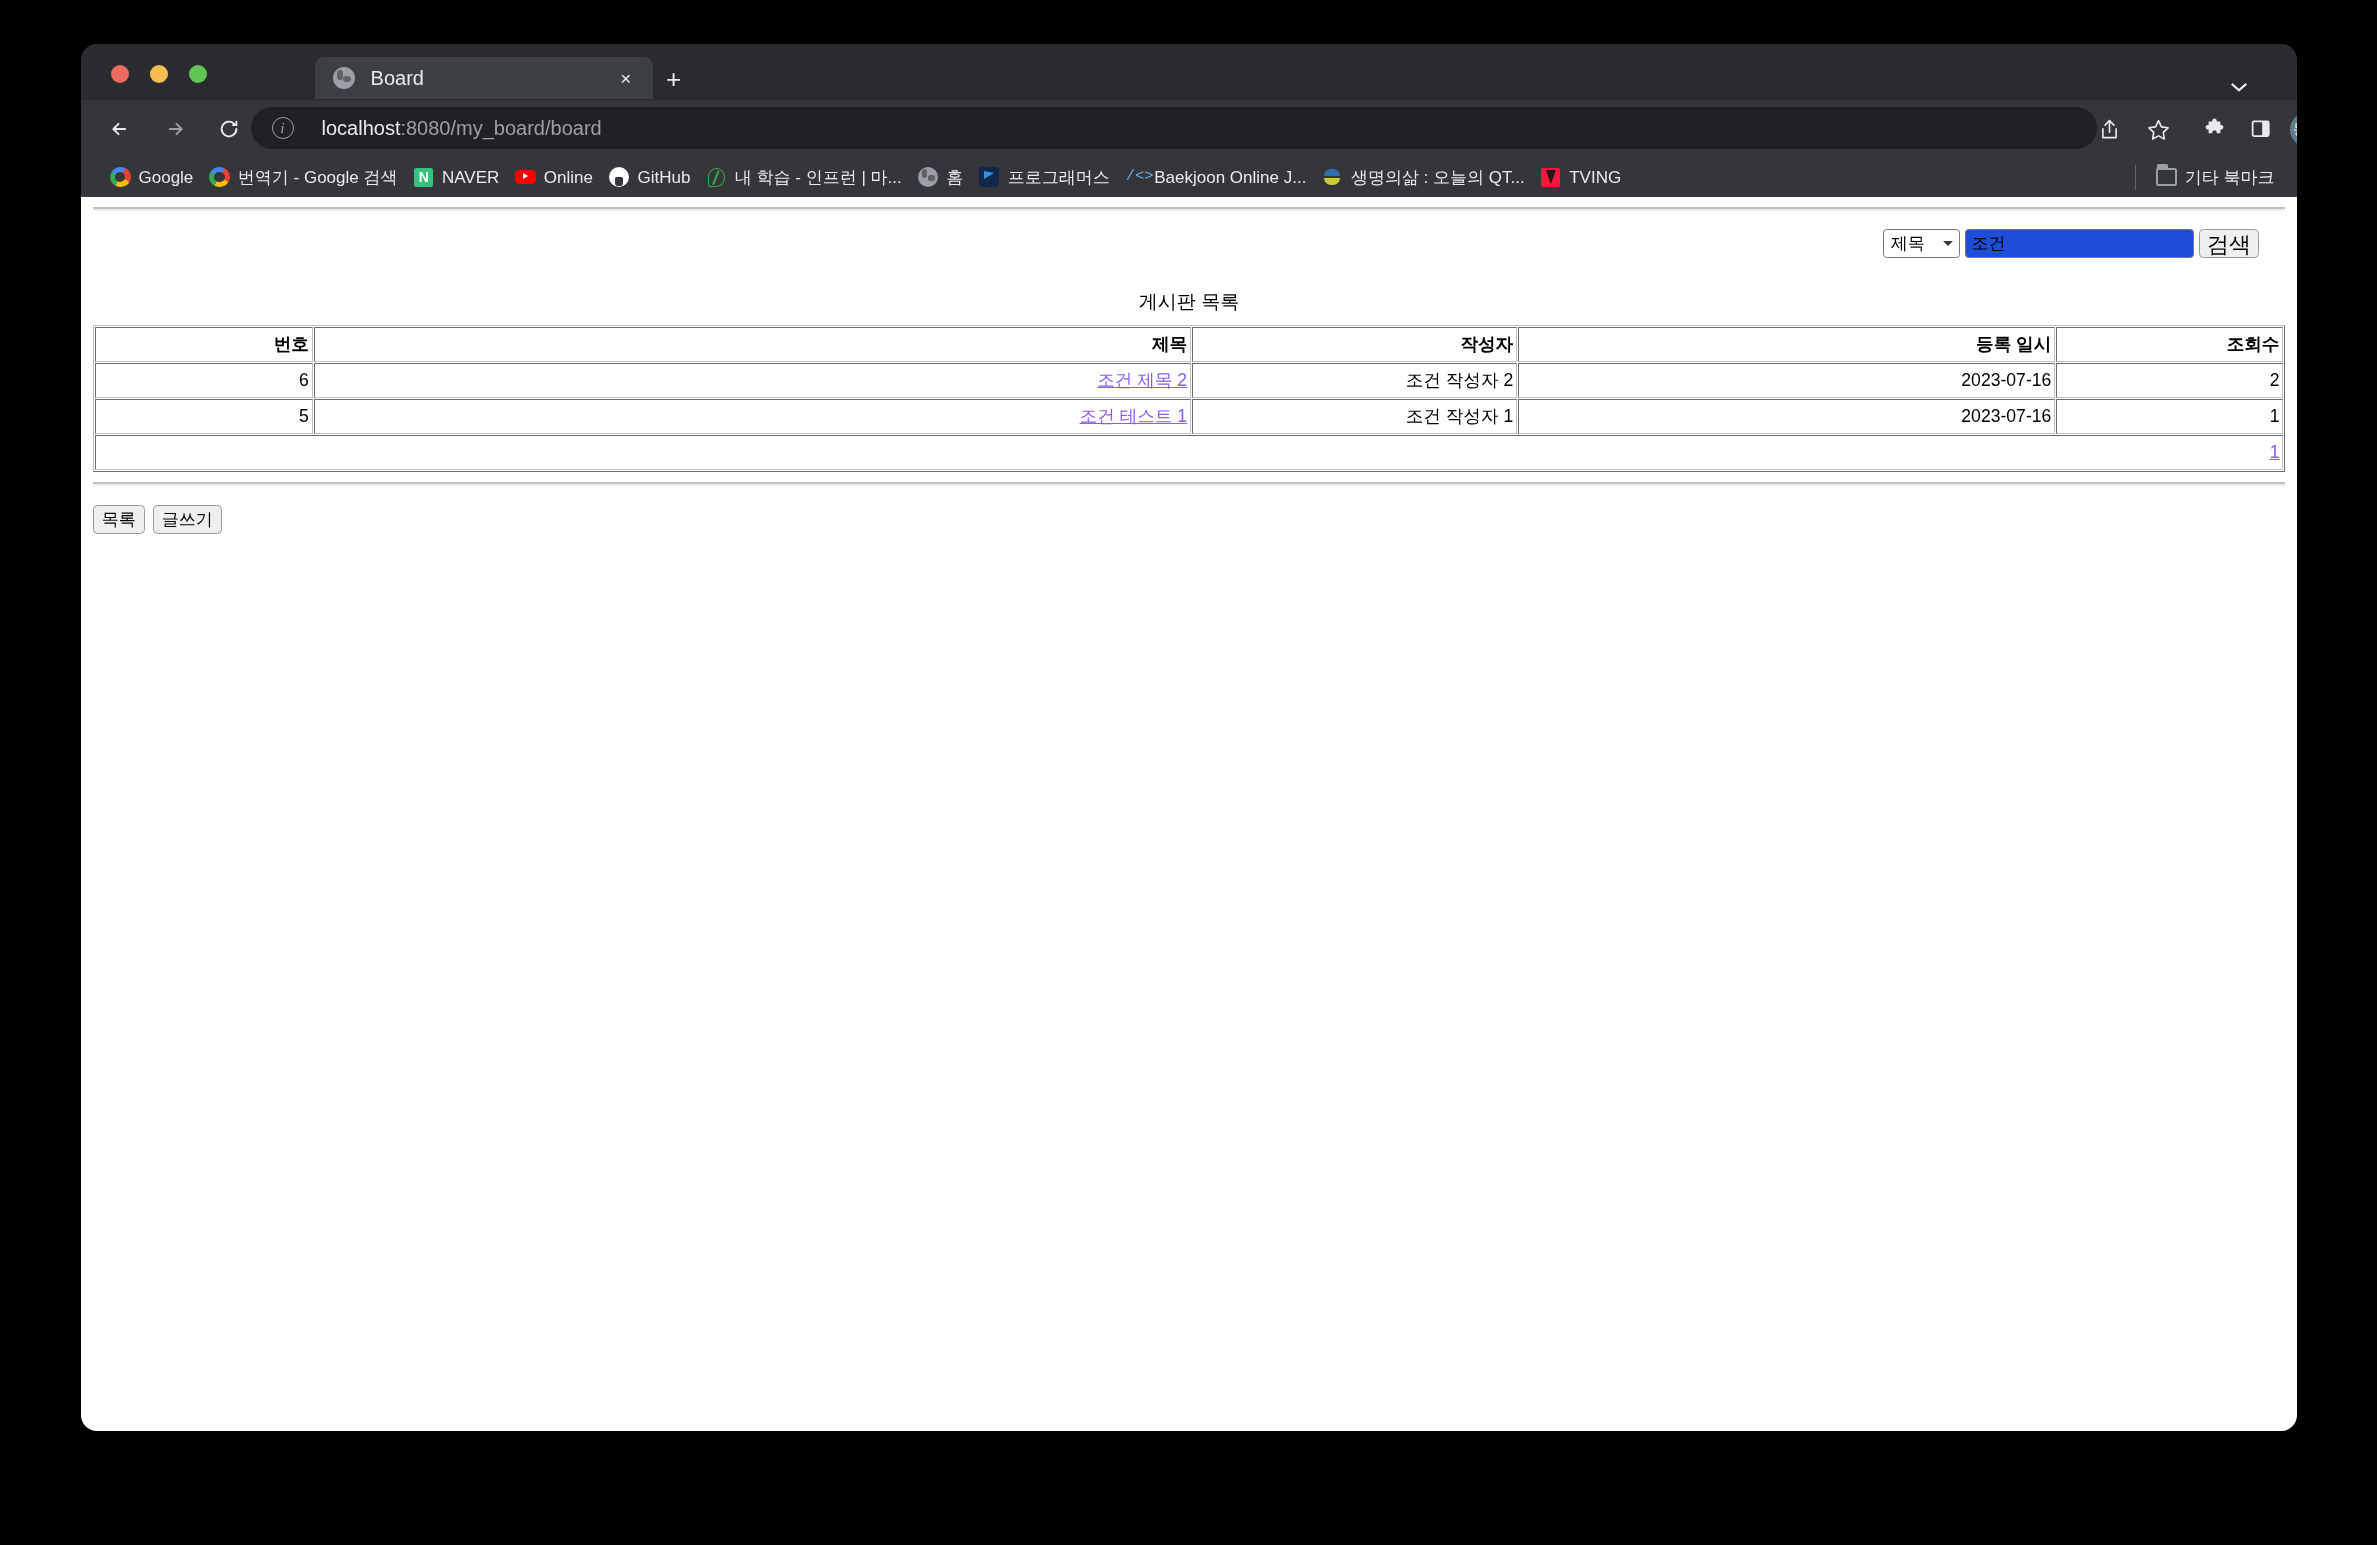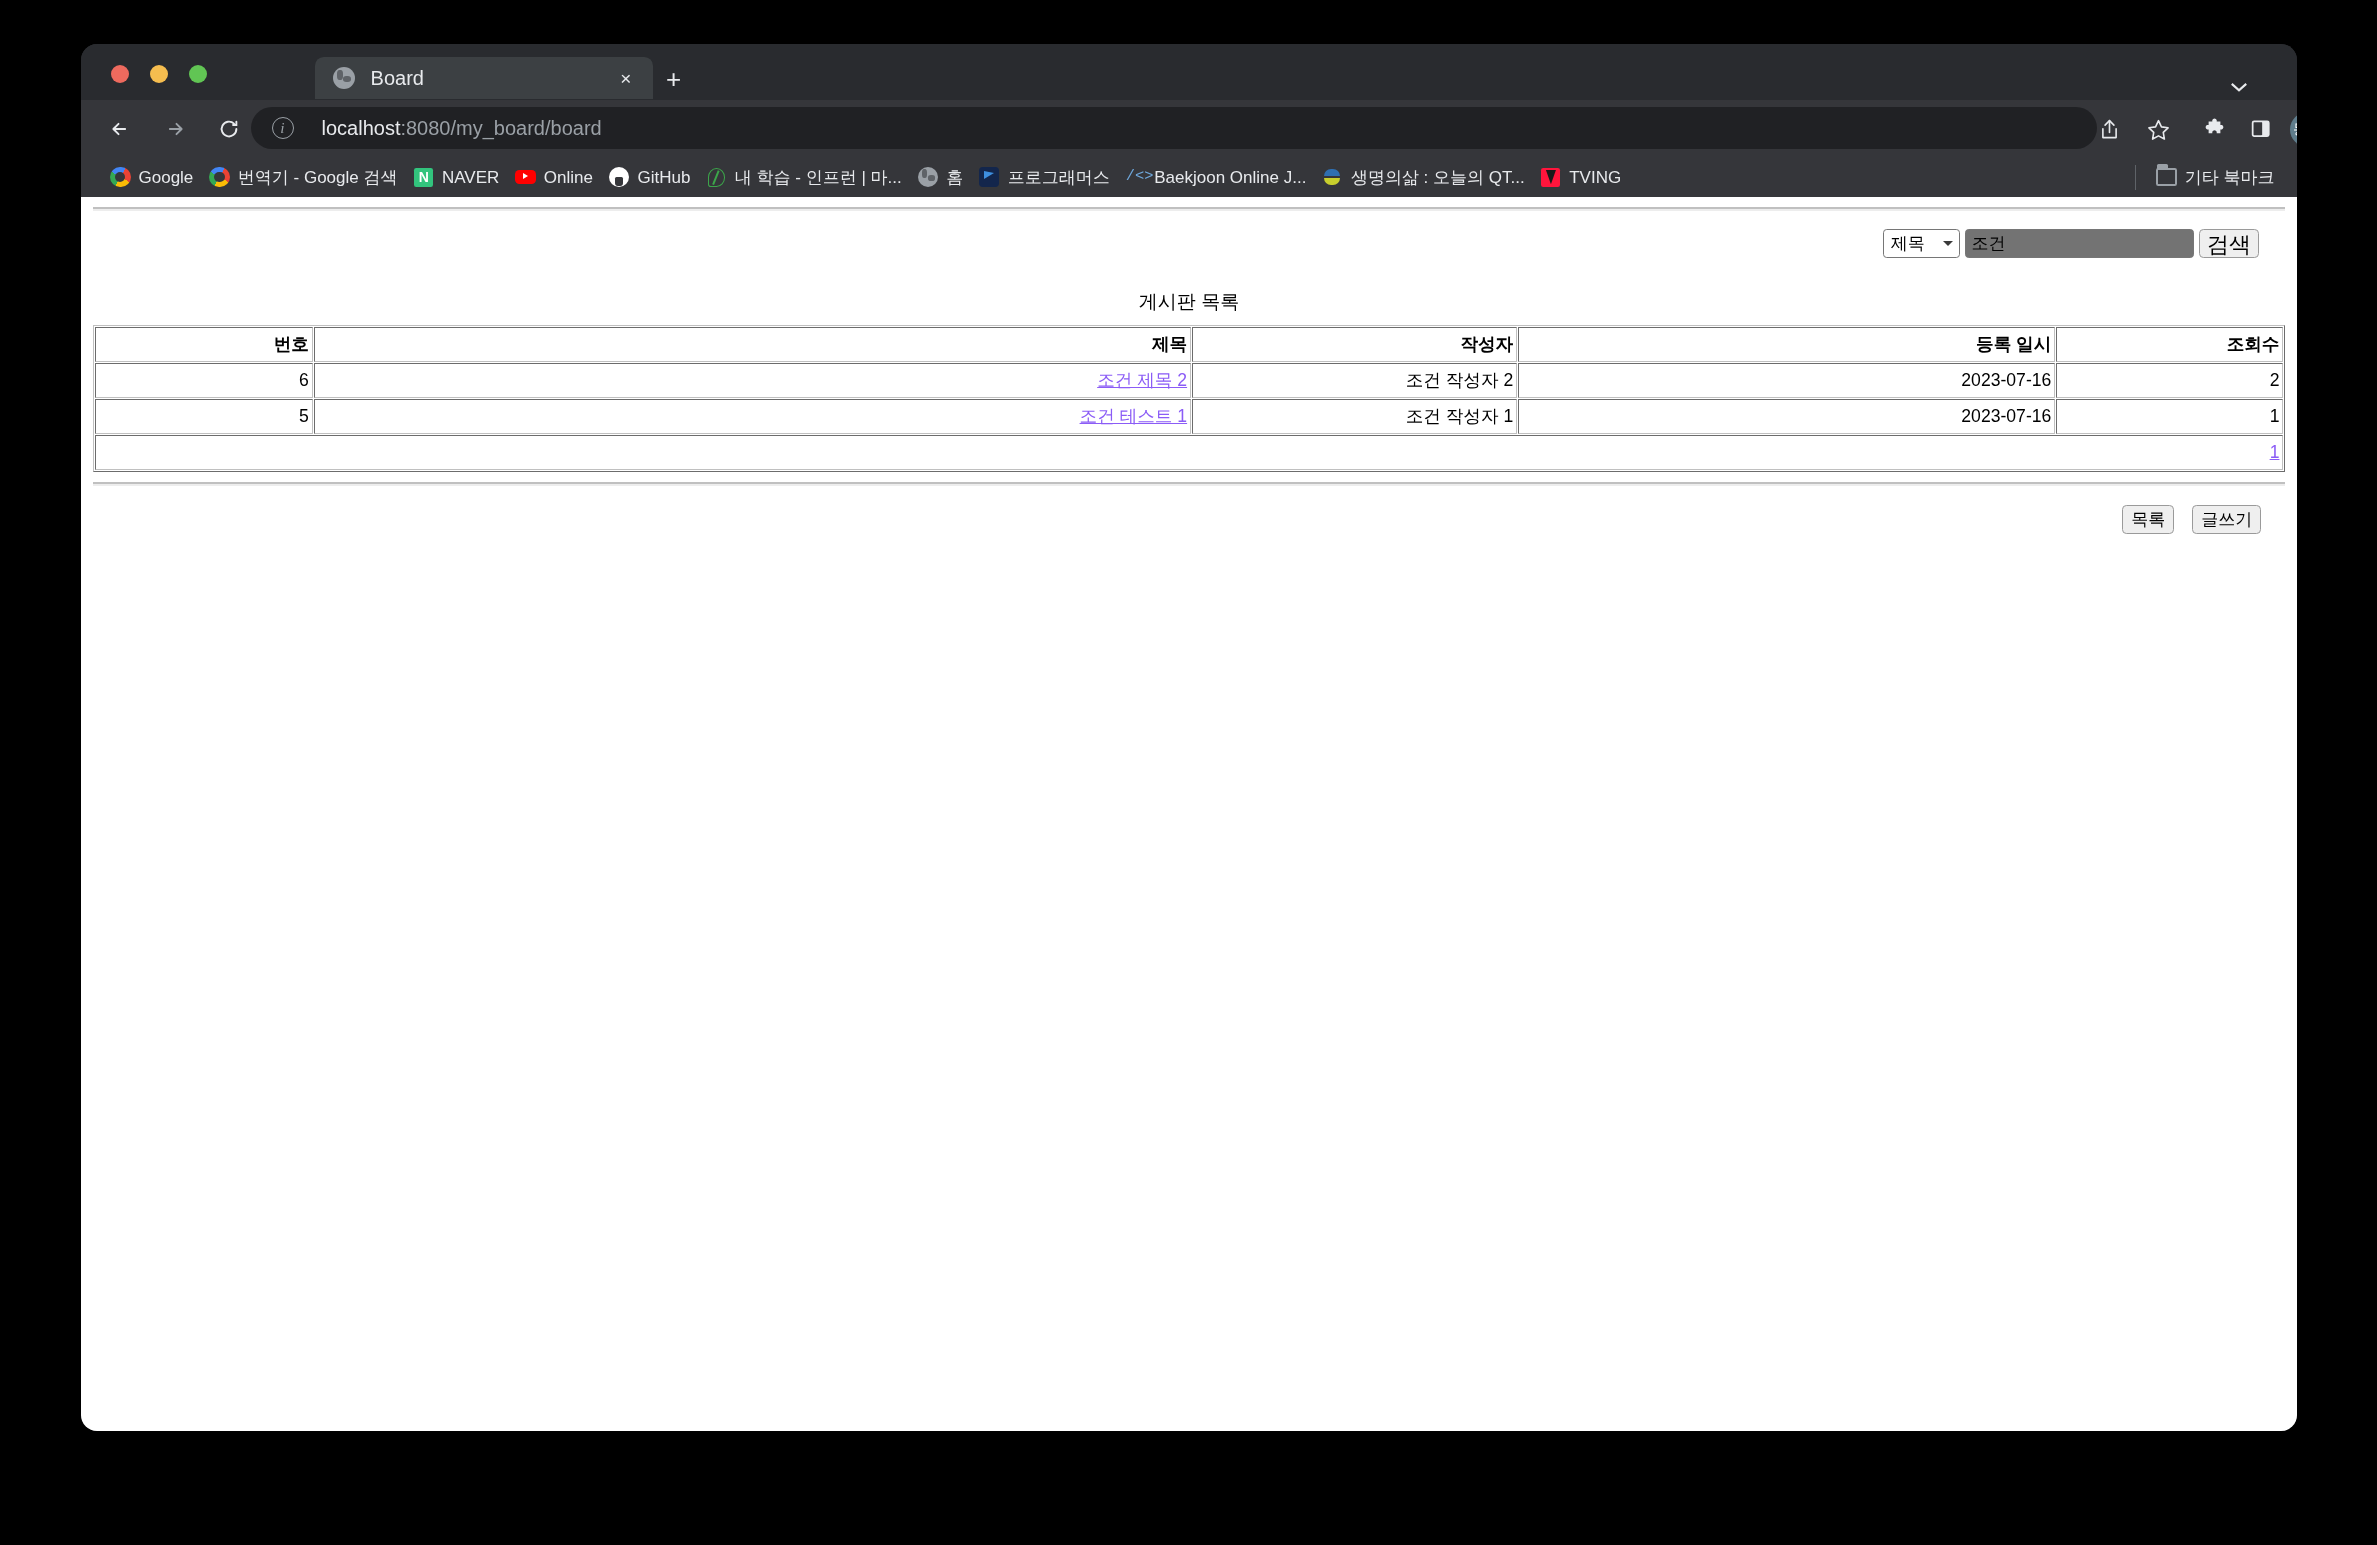--- a/index.html
+++ b/index.html
@@ -299,21 +299,21 @@
     font-family: "Liberation Sans", sans-serif;
   }
   #search-type-select .chev {
     width: 0; height: 0;
     border-left: 5.1px solid transparent; border-right: 5.1px solid transparent;
     border-top: 5.9px solid #3a3a3a;
   }
   #search-keyword-input {
     width: 229px; height: 29px;
     border: 1.5px solid #767676; border-radius: 3.7px;
-    background: #737373; color: #000;
+    background: #1d4ed8; color: #000;
     font-size: 17px; padding: 0 5.9px;
     font-family: Liberation Serif, serif;
   }
   #search-submit-btn {
     height: 29px; min-width: 48px; padding: 0 7.3px;
     border: 1.5px solid #9a9a9a; border-radius: 4.4px;
     background: #efefef; color: #000;
     font-size: 22px;
     font-family: "Liberation Sans", sans-serif;
   }
@@ -355,24 +355,24 @@
   .col-no    { width: 218px; }
   .col-title { width: 877px; }
   .col-writer{ width: 325px; }
   .col-date  { width: 537px; }
   .col-hits  { width: 227px; }
 
   #pagination td { height: 35px; }
 
   
   #bottom-actions {
-    display: flex; justify-content: flex-end; align-items: center;
+    display: flex; align-items: center;
     margin-top: 19px;
     padding-right: 24px;
-    gap: 18px;
+    gap: 8px;
   }
   .action-btn {
     height: 29px; padding: 0 8px;
     border: 1.5px solid #9a9a9a; border-radius: 4.4px;
     background: #efefef; color: #000;
     font-size: 17px;
     font-family: "Liberation Sans", sans-serif;
   }
 </style>
 </head>

